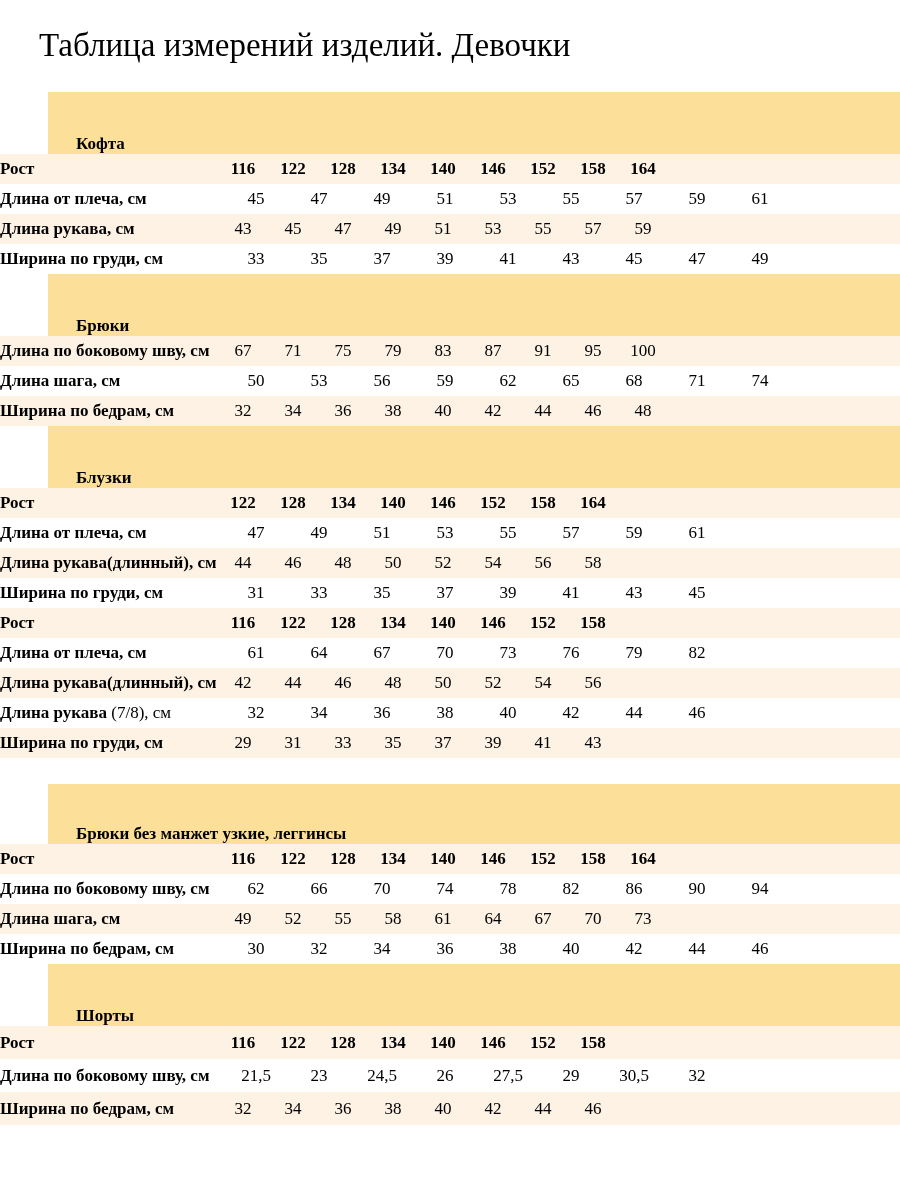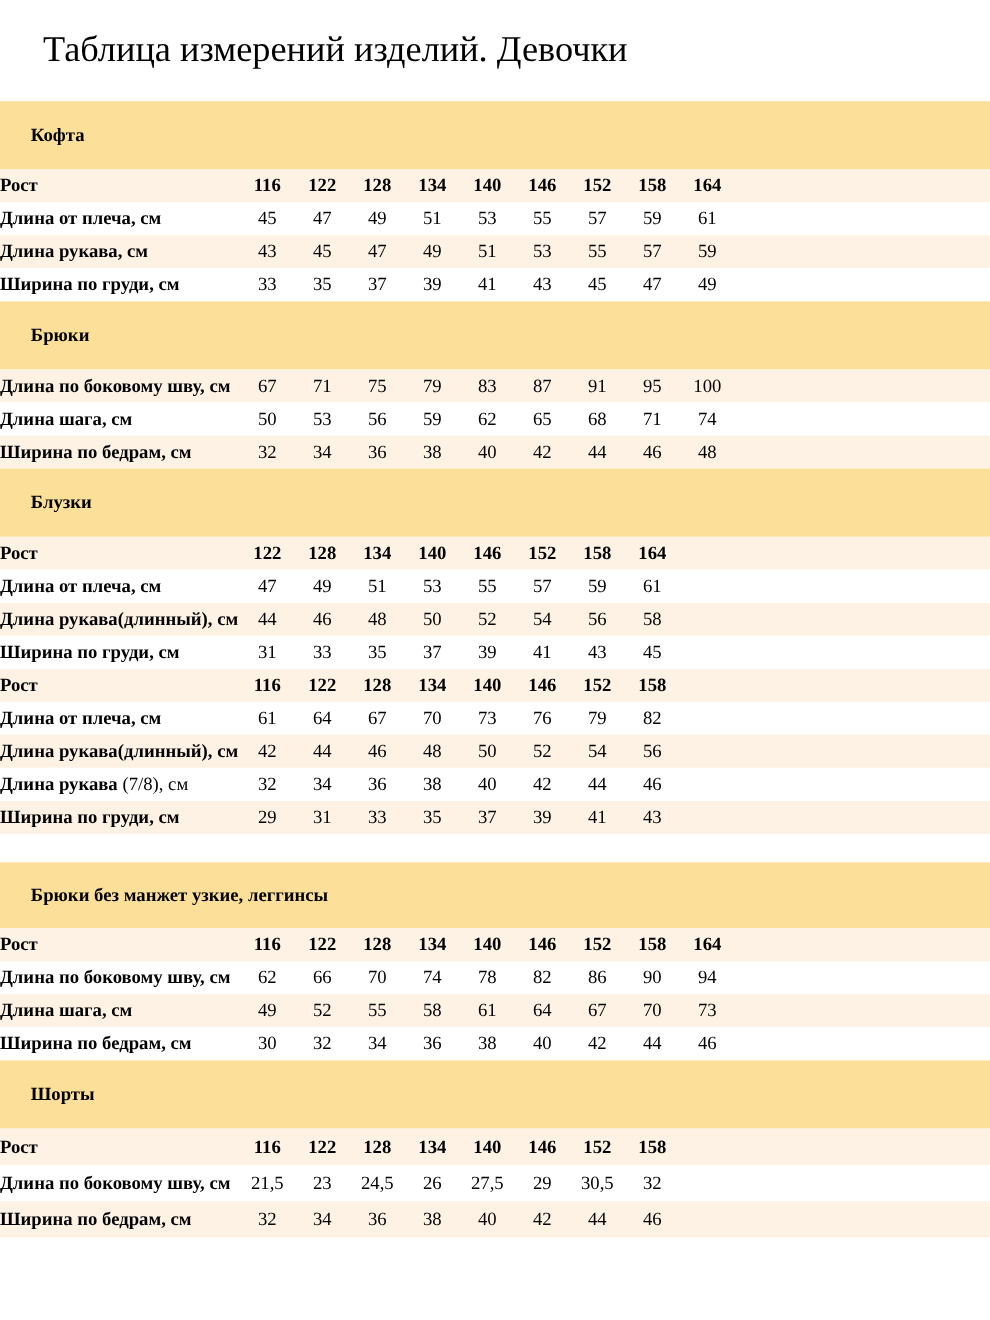--- a/index.html
+++ b/index.html
@@ -24,40 +24,41 @@
     font-size:33px;
     font-weight:normal;
     line-height:1.2;
     color:#000;
   }
   section{width:900px;}
   .band{
     height:62px;
     background:var(--band);
     display:flex;
-    align-items:center;
+    align-items:flex-end;
     padding-left:28px;
+    margin-left:48px;
   }
   .band-label{
     font-size:17px;
     font-weight:bold;
   }
   
   section:nth-of-type(5){margin-top:26px;}
   section:nth-of-type(5) .band{height:60px;}
   
   section:nth-of-type(6) .row{height:33px;}
   .row{
     display:flex;
     height:30px;
     align-items:center;
     font-size:17px;
   }
   .row.cream{background:var(--cream);}
-  .row.white{background:var(--white);}
+  .row.white{background:var(--white);gap:13px;}
   .cell.label{
     width:218px;
     font-weight:bold;
     white-space:nowrap;
   }
   .lbl-suffix{font-weight:normal;}
   .cell.val{
     width:50px;
     text-align:center;
     font-weight:normal;

